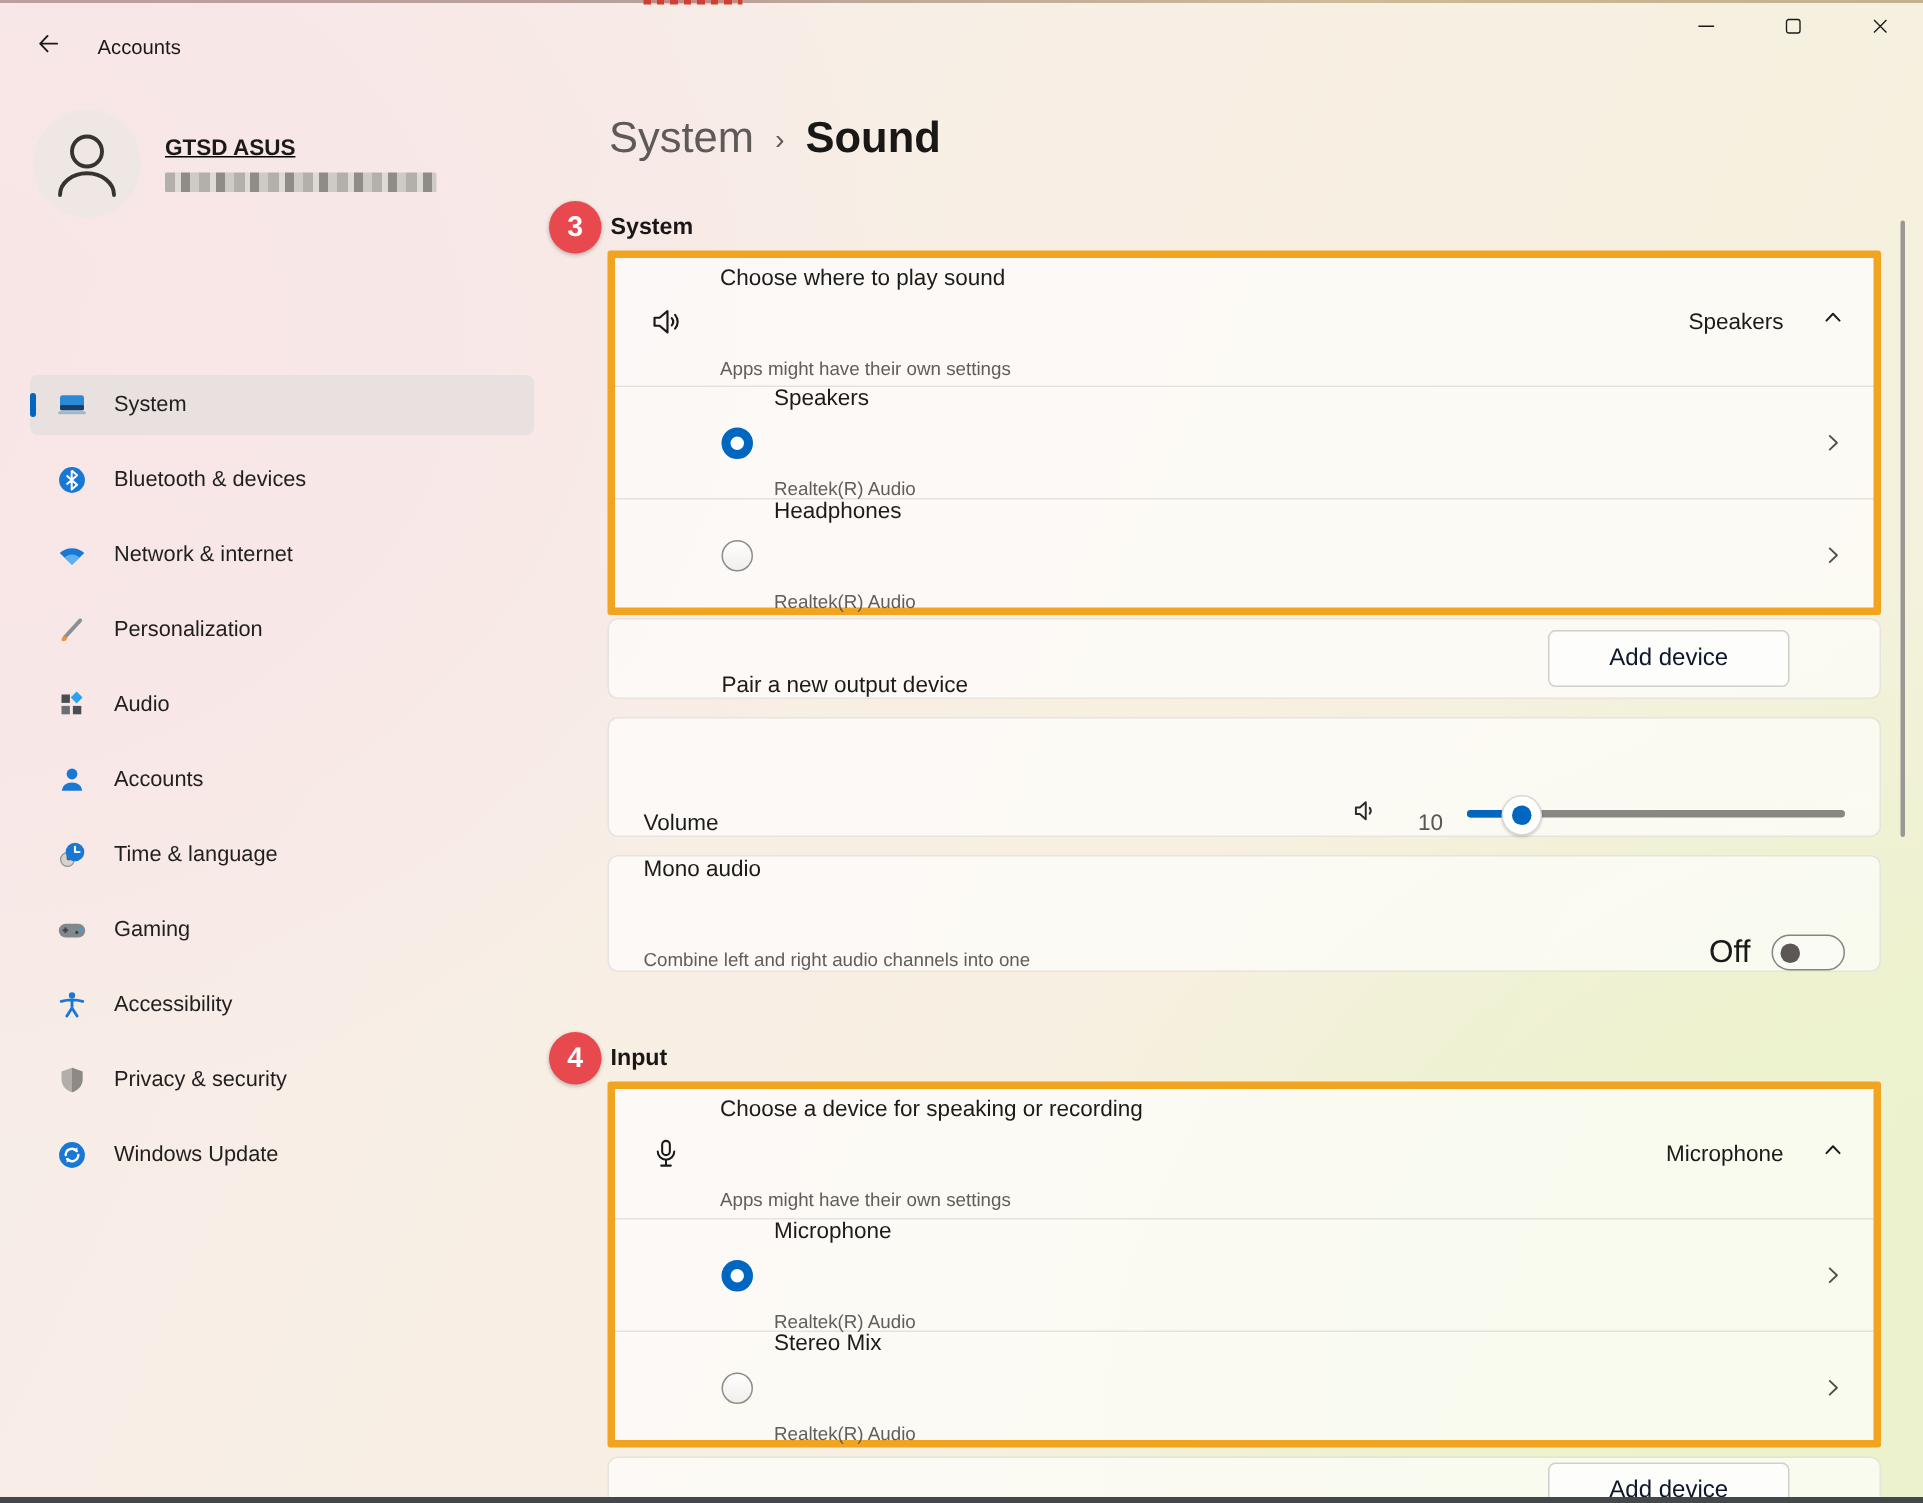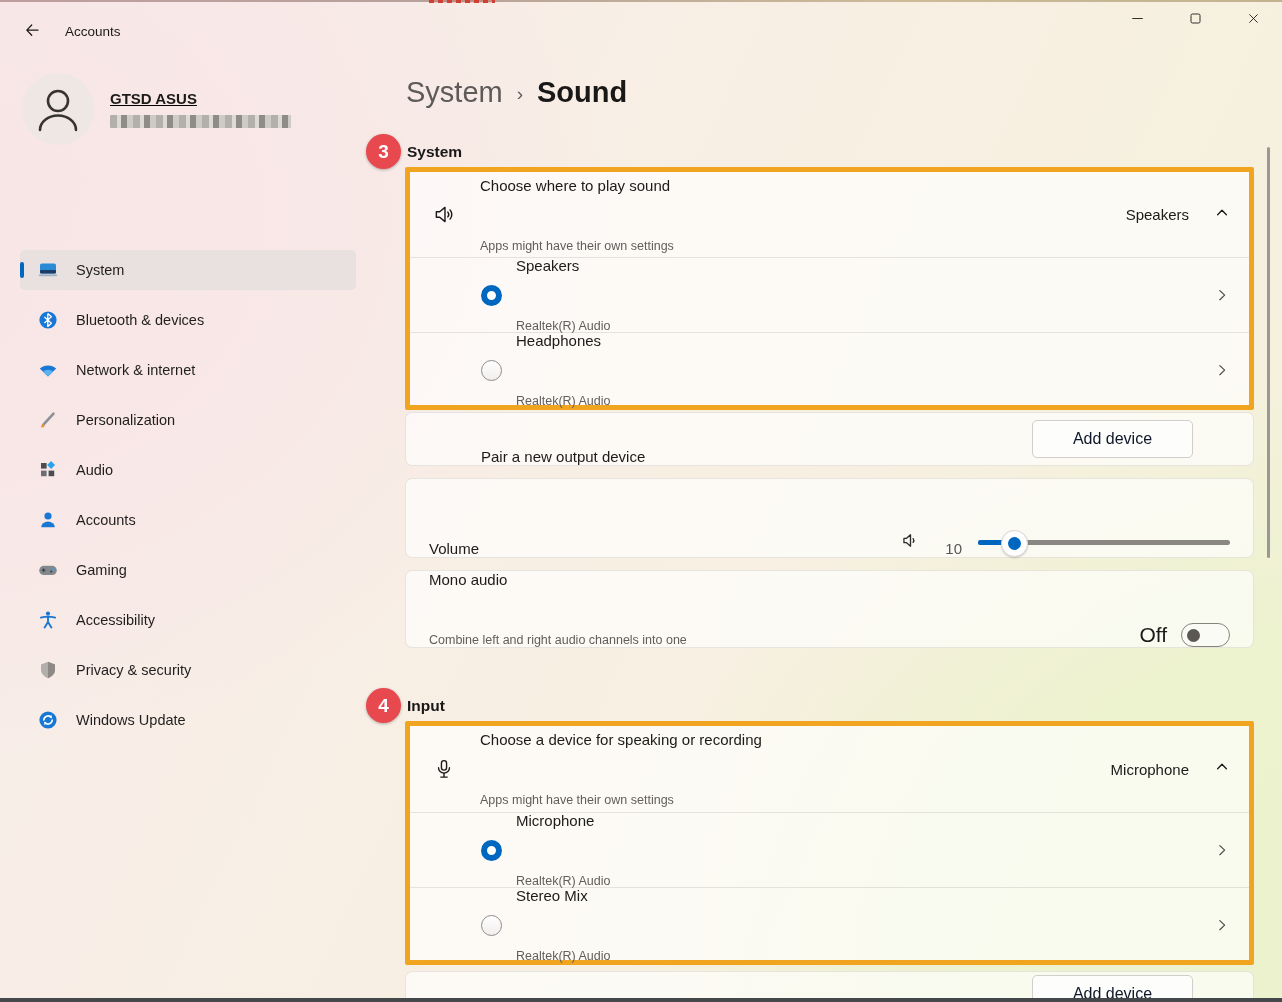--- a/index.html
+++ b/index.html
@@ -203,20 +203,32 @@
           <svg viewBox="0 0 20 20" width="20" height="20">
             <circle cx="10" cy="6" r="3.6" fill="#1878d4"></circle>
             <path d="M3.2 17.2 a6.8 5.6 0 0 1 13.6 0 z" fill="#1878d4"></path>
           </svg>
         </span>
         <span class="nav-label">Accounts</span>
       </div>
       <div class="nav-item">
         <span class="nav-icon">
           <svg viewBox="0 0 20 20" width="20" height="20">
+            <circle cx="7" cy="13" r="4.6" fill="#d6d3cf"></circle>
+            <circle cx="7" cy="13" r="4.6" fill="none" stroke="#8f8c88" stroke-width="0.8"></circle>
+            <path d="M7 13 V10.8 M7 13 H8.8" stroke="#55524f" stroke-width="1.1"></path>
+            <circle cx="12" cy="8" r="6.2" fill="#1878d4"></circle>
+            <path d="M12 8 V4.6 M12 8 H15" stroke="#fff" stroke-width="1.4" stroke-linecap="round"></path>
+          </svg>
+        </span>
+        <span class="nav-label">Time &amp; language</span>
+      </div>
+      <div class="nav-item">
+        <span class="nav-icon">
+          <svg viewBox="0 0 20 20" width="20" height="20">
             <rect x="1.2" y="5.8" width="17.6" height="9.2" rx="4.6" fill="#83888d"></rect>
             <path d="M5.6 8.4 v3.6 M3.8 10.2 h3.6" stroke="#3e4246" stroke-width="1.3"></path>
             <circle cx="13.2" cy="11.6" r="1.1" fill="#3e4246"></circle>
             <circle cx="15.4" cy="9.4" r="1.1" fill="#2aa3ef"></circle>
           </svg>
         </span>
         <span class="nav-label">Gaming</span>
       </div>
       <div class="nav-item">
         <span class="nav-icon">

